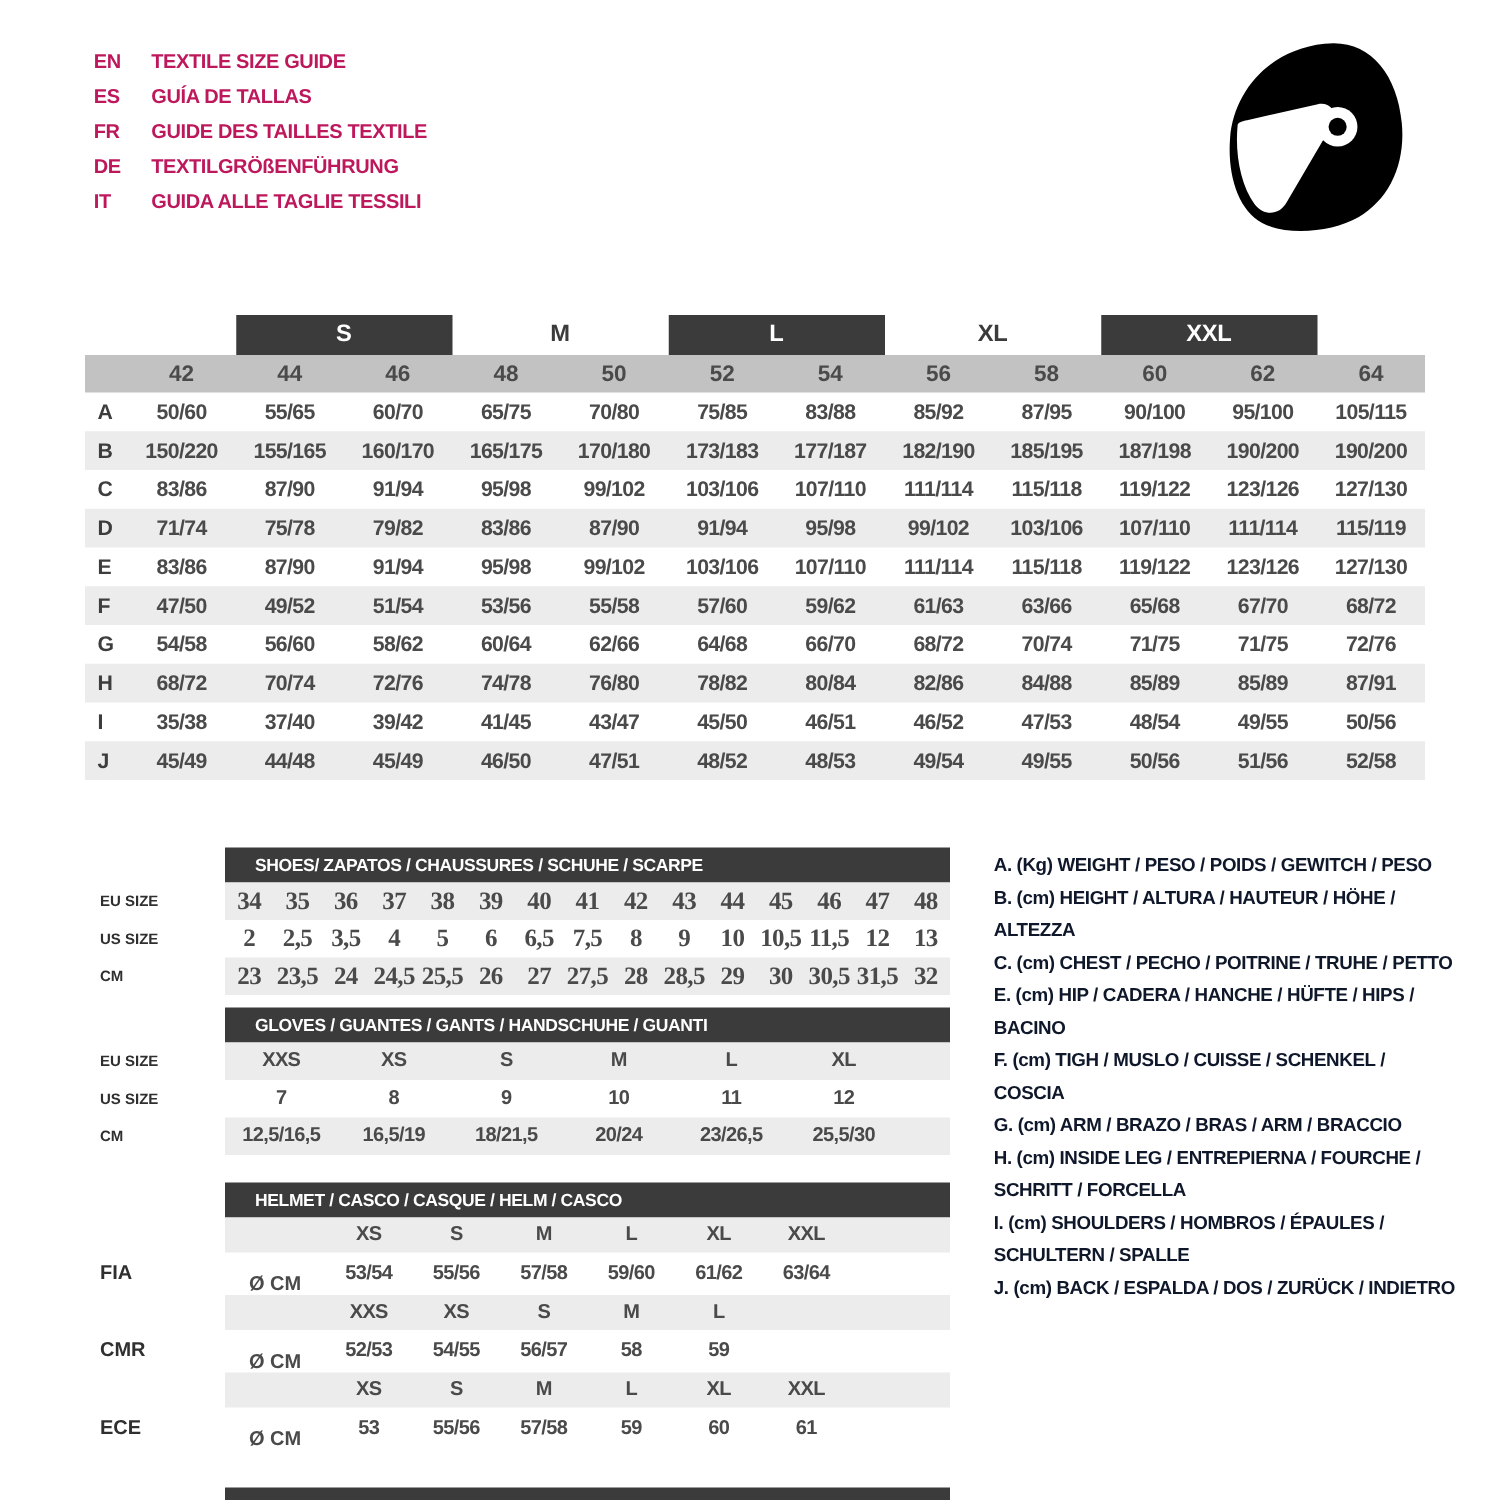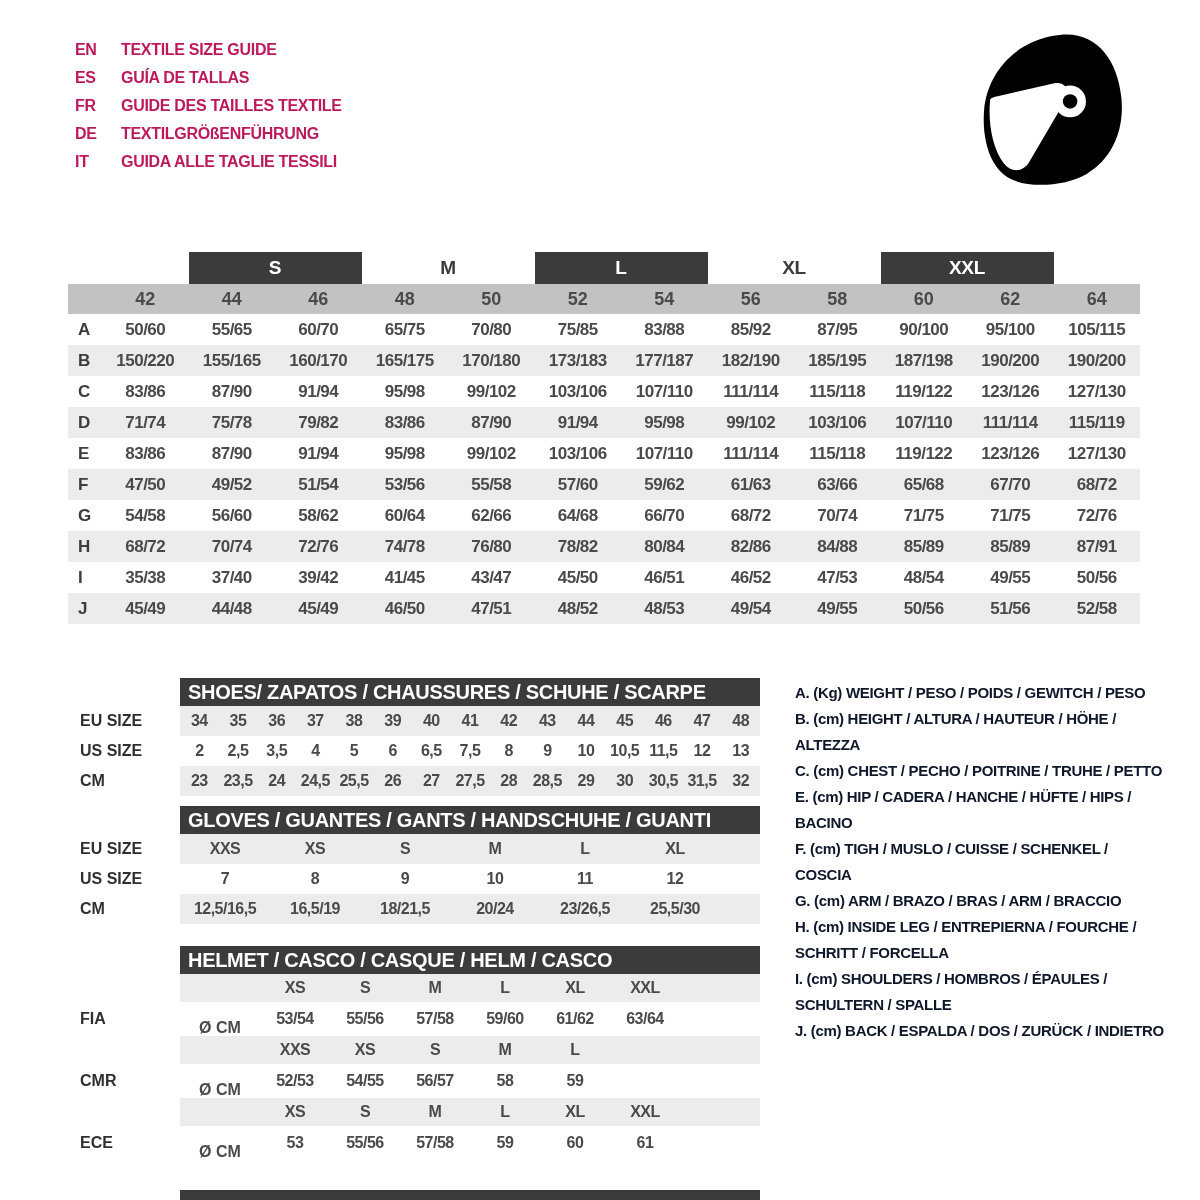--- a/index.html
+++ b/index.html
@@ -28,30 +28,30 @@
   .sizes-row .cell { display:flex; align-items:center; justify-content:center; font-size:18px; }
   .trow { display:flex; height:31px; }
   .trow:nth-of-type(even){ background:#ececec; }
   .letter { width:34px; display:flex; align-items:center; padding-left:10px; color:#3d3d3d; font-size:17px; }
   .vals { flex:1; display:grid; grid-template-columns:repeat(12,1fr); }
   .vals .cell { display:flex; align-items:center; justify-content:center; font-size:17px; letter-spacing:-0.5px; }
 
   
   .section { position:absolute; left:180px; width:580px; color:#4a4a4a; }
   .sec-title { height:28px; line-height:28px; background:#3b3b3b; color:#fff;
-    font-size:20px; padding-left:8px; letter-spacing:-0.3px; white-space:nowrap; }
+    font-size:14px; padding-left:24px; letter-spacing:-0.3px; white-space:nowrap; }
   .srow { display:flex; height:30px; }
   .slabel { flex:none; width:100px; margin-left:-100px; display:flex; align-items:center;
-    color:#2f2f2f; font-size:16px;text-align:center; }
+    color:#2f2f2f; font-size:12px;text-align:center; }
   .svals { flex:none; width:580px; display:grid; }
   .srow:nth-of-type(odd) .svals { background:#ececec; }
   .shoes .svals { grid-template-columns:repeat(15,1fr); }
   .gloves .svals { grid-template-columns:repeat(6,1fr); padding-right:40px; }
   .svals .cell { display:flex; align-items:center; justify-content:center; letter-spacing:-0.5px; }
-  .shoes .cell { font-size:16px; }
+  .shoes .cell { font-size:20px;font-family:Liberation Serif, serif; }
   .gloves .cell { font-size:16px; }
 
   
   .hrow { display:flex; position:relative; align-items:center; }
   .hrow.gray { height:28px; background:#ececec; }
   .hrow.white { height:34px; }
   .hunit { flex:none; width:80px; display:flex; align-items:center; justify-content:center; font-size:16px;margin-top:18px; }
   .hcells { display:flex; }
   .hcells .hcell { width:70px; display:flex; align-items:center; justify-content:center;
     font-size:16px; letter-spacing:-0.5px; }

